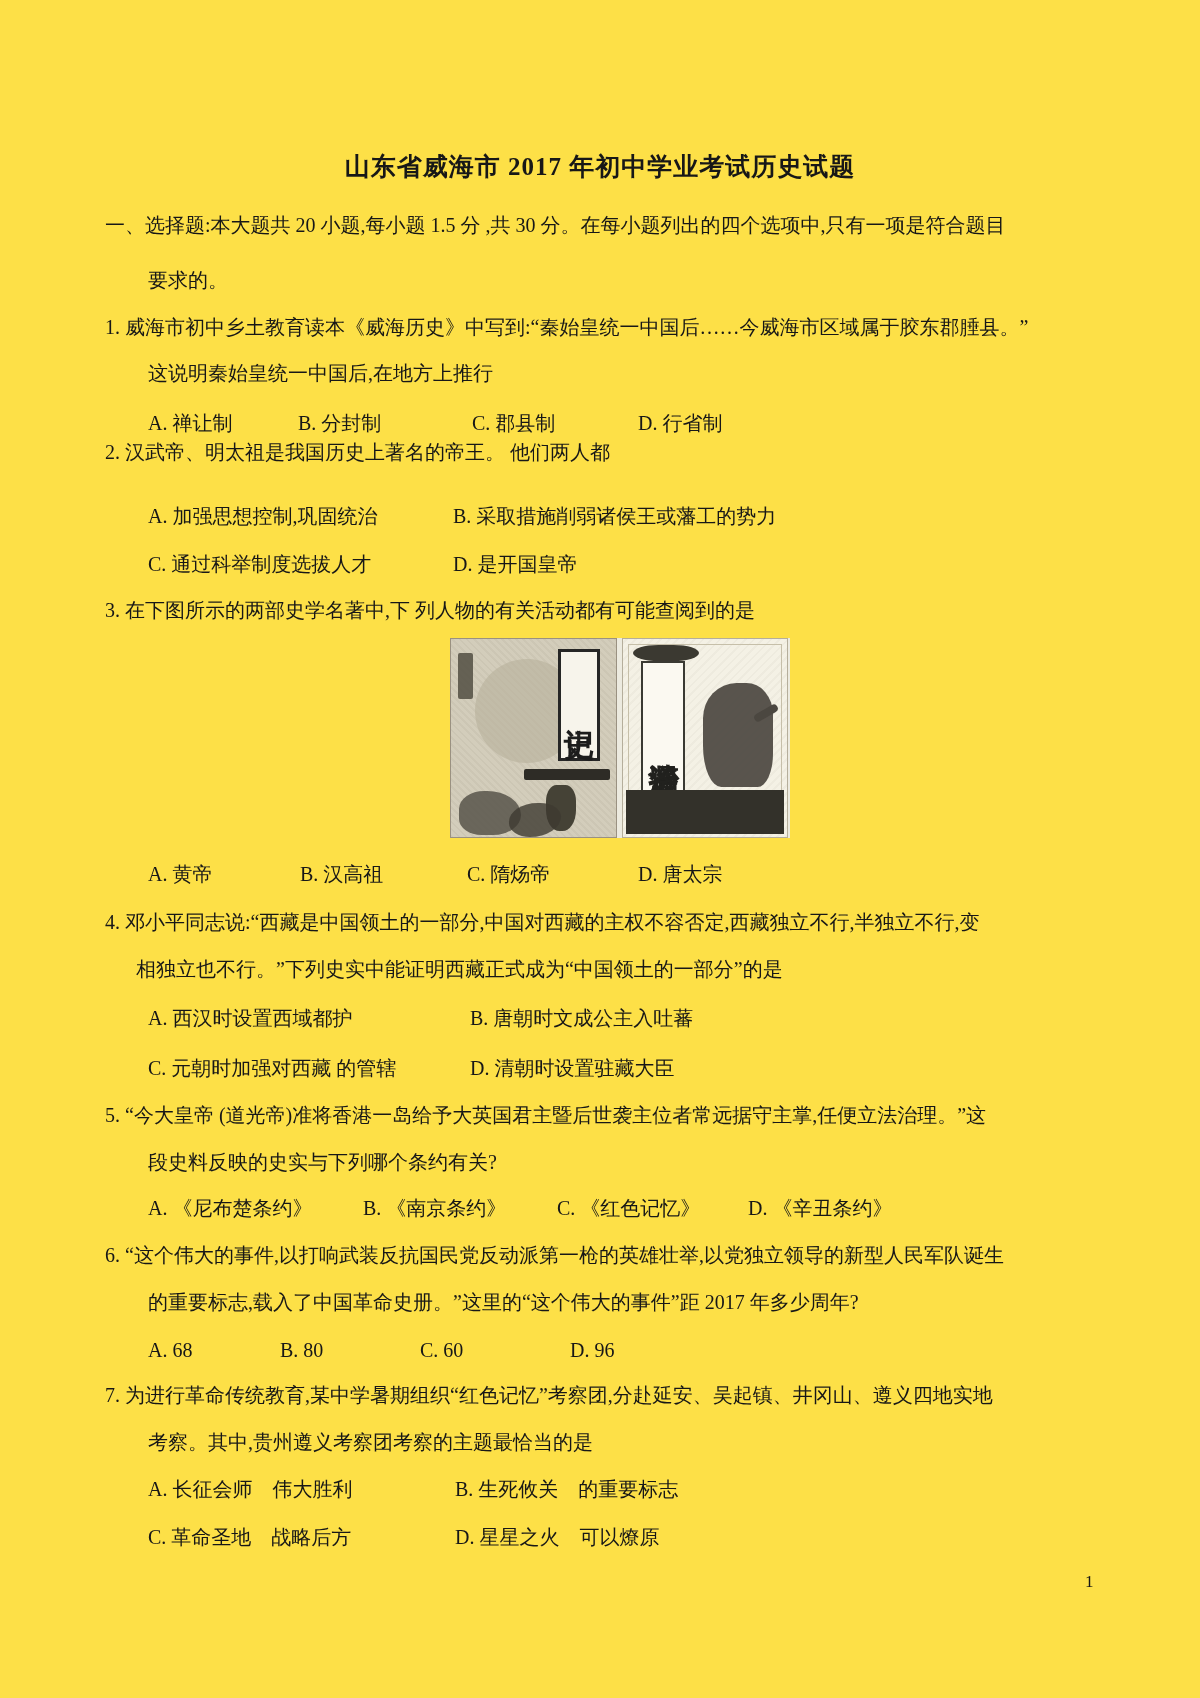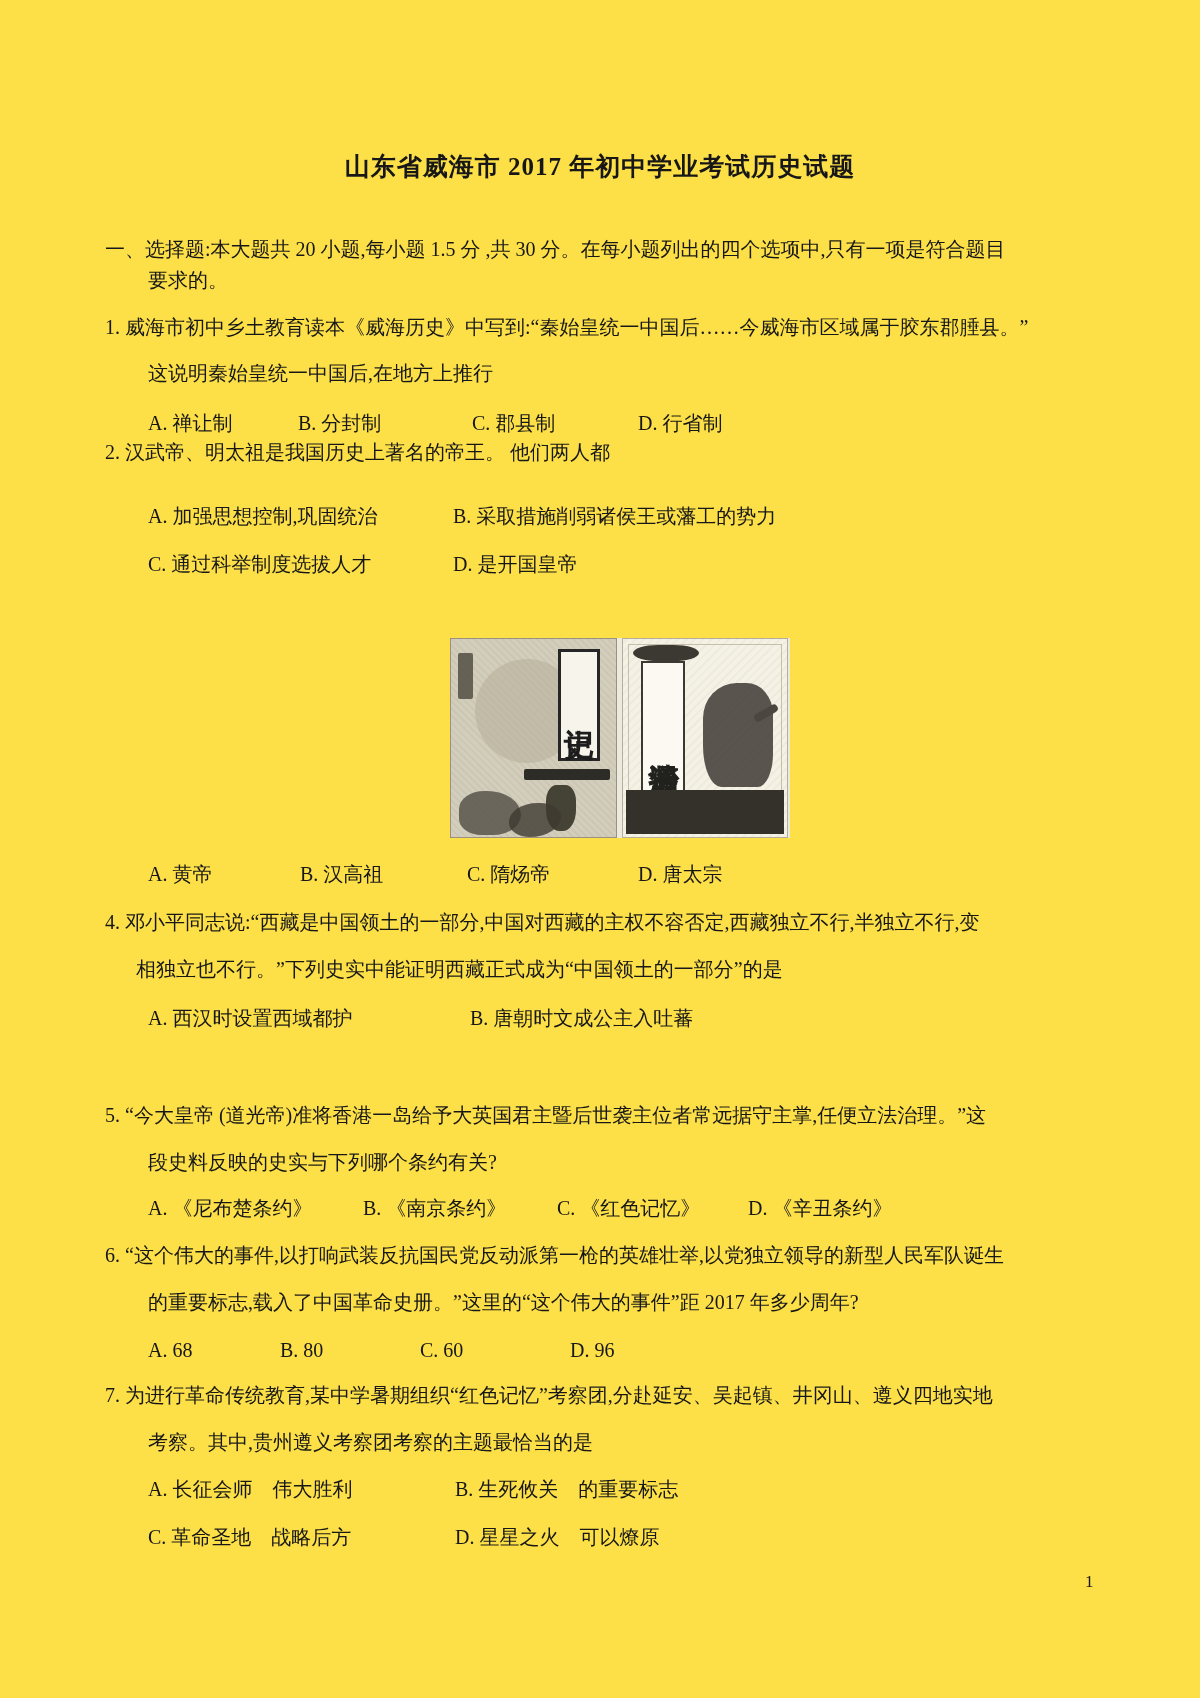--- a/index.html
+++ b/index.html
@@ -87,21 +87,21 @@
   }
   .page-num { position:absolute; top:1572px; left:1085px; font-size:17px; }
 </style>
 </head>
 <body>
 
 <div class="page">
 
   <h1 class="title">山东省威海市 2017 年初中学业考试历史试题</h1>
 
-  <div class="ln" style="top:236px;left:105px">一、选择题:本大题共 20 小题,每小题 1.5 分 ,共 30 分。在每小题列出的四个选项中,只有一项是符合题目</div>
+  <div class="ln" style="top:212px;left:105px">一、选择题:本大题共 20 小题,每小题 1.5 分 ,共 30 分。在每小题列出的四个选项中,只有一项是符合题目</div>
   <div class="ln" style="top:267px;left:148px">要求的。</div>
 
   <div class="ln" style="top:314px;left:105px">1. 威海市初中乡土教育读本《威海历史》中写到:“秦始皇统一中国后……今威海市区域属于胶东郡腄县。”</div>
   <div class="ln" style="top:360px;left:148px">这说明秦始皇统一中国后,在地方上推行</div>
   <div class="optrow" style="top:410px">
     <span class="opt" style="left:148px">A. 禅让制</span>
     <span class="opt" style="left:298px">B. 分封制</span>
     <span class="opt" style="left:472px">C. 郡县制</span>
     <span class="opt" style="left:638px">D. 行省制</span>
   </div>
@@ -109,20 +109,21 @@
   <div class="ln" style="top:439px;left:105px">2. 汉武帝、明太祖是我国历史上著名的帝王。 他们两人都</div>
   <div class="optrow" style="top:503px">
     <span class="opt" style="left:148px">A. 加强思想控制,巩固统治</span>
     <span class="opt" style="left:453px">B. 采取措施削弱诸侯王或藩工的势力</span>
   </div>
   <div class="optrow" style="top:551px">
     <span class="opt" style="left:148px">C. 通过科举制度选拔人才</span>
     <span class="opt" style="left:453px">D. 是开国皇帝</span>
   </div>
 
+  <div class="ln" style="top:597px;left:105px">3. 在下图所示的两部史学名著中,下 列人物的有关活动都有可能查阅到的是</div>
 
   <div class="figure">
     <div class="cover cover-left">
       <div class="spine-mark"></div>
       <div class="seal-circle"></div>
       <div class="label-shiji">史记</div>
       <div class="table-bar"></div>
       <div class="vase"></div>
       <div class="blob1"></div>
       <div class="blob2"></div>
@@ -142,20 +143,24 @@
     <span class="opt" style="left:300px">B. 汉高祖</span>
     <span class="opt" style="left:467px">C. 隋炀帝</span>
     <span class="opt" style="left:638px">D. 唐太宗</span>
   </div>
 
   <div class="ln" style="top:909px;left:105px">4. 邓小平同志说:“西藏是中国领土的一部分,中国对西藏的主权不容否定,西藏独立不行,半独立不行,变</div>
   <div class="ln" style="top:956px;left:136px">相独立也不行。”下列史实中能证明西藏正式成为“中国领土的一部分”的是</div>
   <div class="optrow" style="top:1005px">
     <span class="opt" style="left:148px">A. 西汉时设置西域都护</span>
     <span class="opt" style="left:470px">B. 唐朝时文成公主入吐蕃</span>
+  </div>
+  <div class="optrow" style="top:1055px">
+    <span class="opt" style="left:148px">C. 元朝时加强对西藏 的管辖</span>
+    <span class="opt" style="left:470px">D. 清朝时设置驻藏大臣</span>
   </div>
 
   <div class="ln" style="top:1102px;left:105px">5. “今大皇帝 (道光帝)准将香港一岛给予大英国君主暨后世袭主位者常远据守主掌,任便立法治理。”这</div>
   <div class="ln" style="top:1149px;left:148px">段史料反映的史实与下列哪个条约有关?</div>
   <div class="optrow" style="top:1195px">
     <span class="opt" style="left:148px">A. 《尼布楚条约》</span>
     <span class="opt" style="left:363px">B. 《南京条约》</span>
     <span class="opt" style="left:557px">C. 《红色记忆》</span>
     <span class="opt" style="left:748px">D. 《辛丑条约》</span>
   </div>

